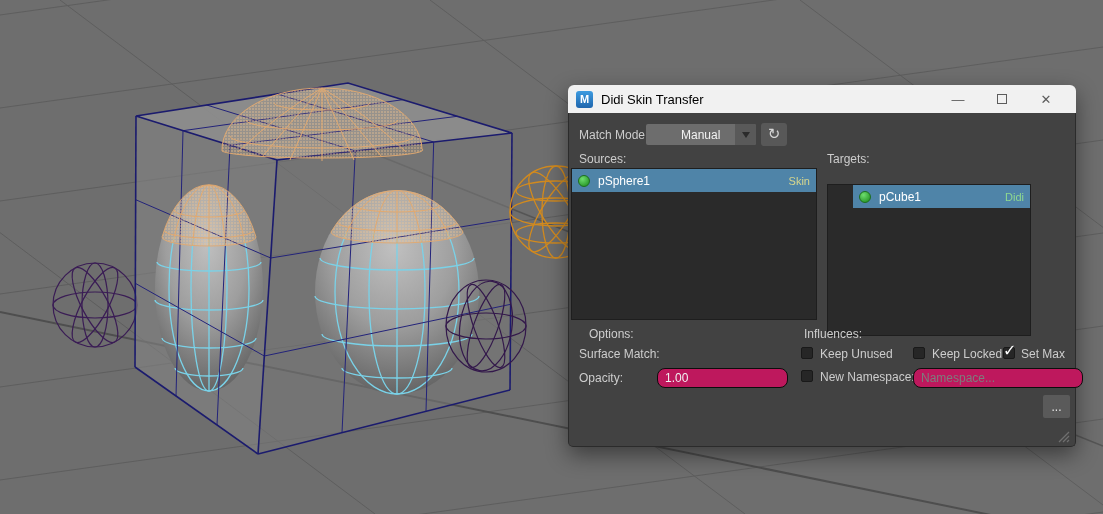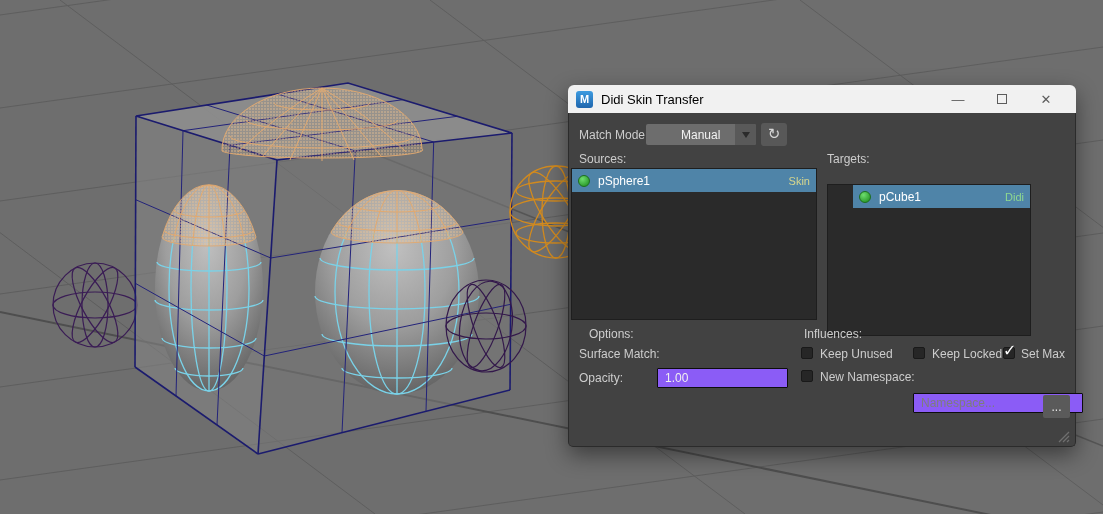--- a/index.html
+++ b/index.html
@@ -40,22 +40,22 @@
 
   .list{position:absolute;top:83px;height:152px;background:#2a2a2a;border:1px solid #1e1e1e;}
   .lrow{height:23px;display:flex;align-items:center;padding:0 6px;background:#4f84a8;}
   .dot{width:12px;height:12px;border-radius:50%;margin-right:8px;flex:none;
        background:radial-gradient(circle at 35% 30%,#6ede6e,#2f9e2f 75%);border:1px solid #1d6f1d;}
   .rname{font-size:12px;color:#ffffff;}
   .rtag{margin-left:auto;font-size:11px;}
   .tag-faces{color:#d6d68e;}
   .tag-verts{color:#8fd98f;}
 
-  .tinput{position:absolute;height:20px;background:#8b5cf6;border:1px solid #0d0d0d;
-          color:#f0f0f0;font-size:12px;padding:0 7px;font-family:inherit;border-radius:1px;}
+  .tinput{position:absolute;height:20px;background:#be185d;border:1px solid #0d0d0d;
+          color:#f0f0f0;font-size:12px;padding:0 7px;font-family:inherit;border-radius:8px;}
   .tinput::placeholder{color:#7d7d7d;}
 
   .cb{position:absolute;width:12px;height:12px;background:#262626;border:1px solid #191919;border-radius:2px;}
   .check{position:absolute;left:-1px;top:-7px;font-style:normal;color:#ffffff;font-size:16px;font-weight:bold;}
 
   .bigbtn{position:absolute;height:23px;background:#5a5a5a;border-radius:2px;
           display:flex;align-items:center;justify-content:center;gap:8px;
           color:#e8e8e8;font-size:12px;}
   .grip{position:absolute;right:5px;bottom:3px;}
 </style>
@@ -288,21 +288,21 @@
     <span class="cb" style="left:344px;top:234px;"></span>
     <div class="lbl" style="left:363px;top:234px;">Keep Locked</div>
 
     <span class="cb" style="left:434px;top:234px;">
       <i class="check">✓</i>
     </span>
     <div class="lbl" style="left:452px;top:234px;">Set Max</div>
 
     <span class="cb" style="left:232px;top:257px;"></span>
     <div class="lbl" style="left:251px;top:257px;">New Namespace:</div>
-    <input class="tinput" style="left: 344px; top: 255px; width: 170px; margin-top: 25px;" placeholder="Namespace...">
+    <input class="tinput" style="left: 344px; top: 255px; width: 170px;" placeholder="Namespace...">
 
     <div class="bigbtn" style="left:474px;top:282px;width:27px;">...</div>
 
     <svg class="grip" width="14" height="14" viewBox="0 0 14 14">
       <g stroke="#6f6f6f" stroke-width="1.3">
         <line x1="13" y1="3" x2="3" y2="13"></line>
         <line x1="13" y1="7" x2="7" y2="13"></line>
         <line x1="13" y1="11" x2="11" y2="13"></line>
       </g>
     </svg>

